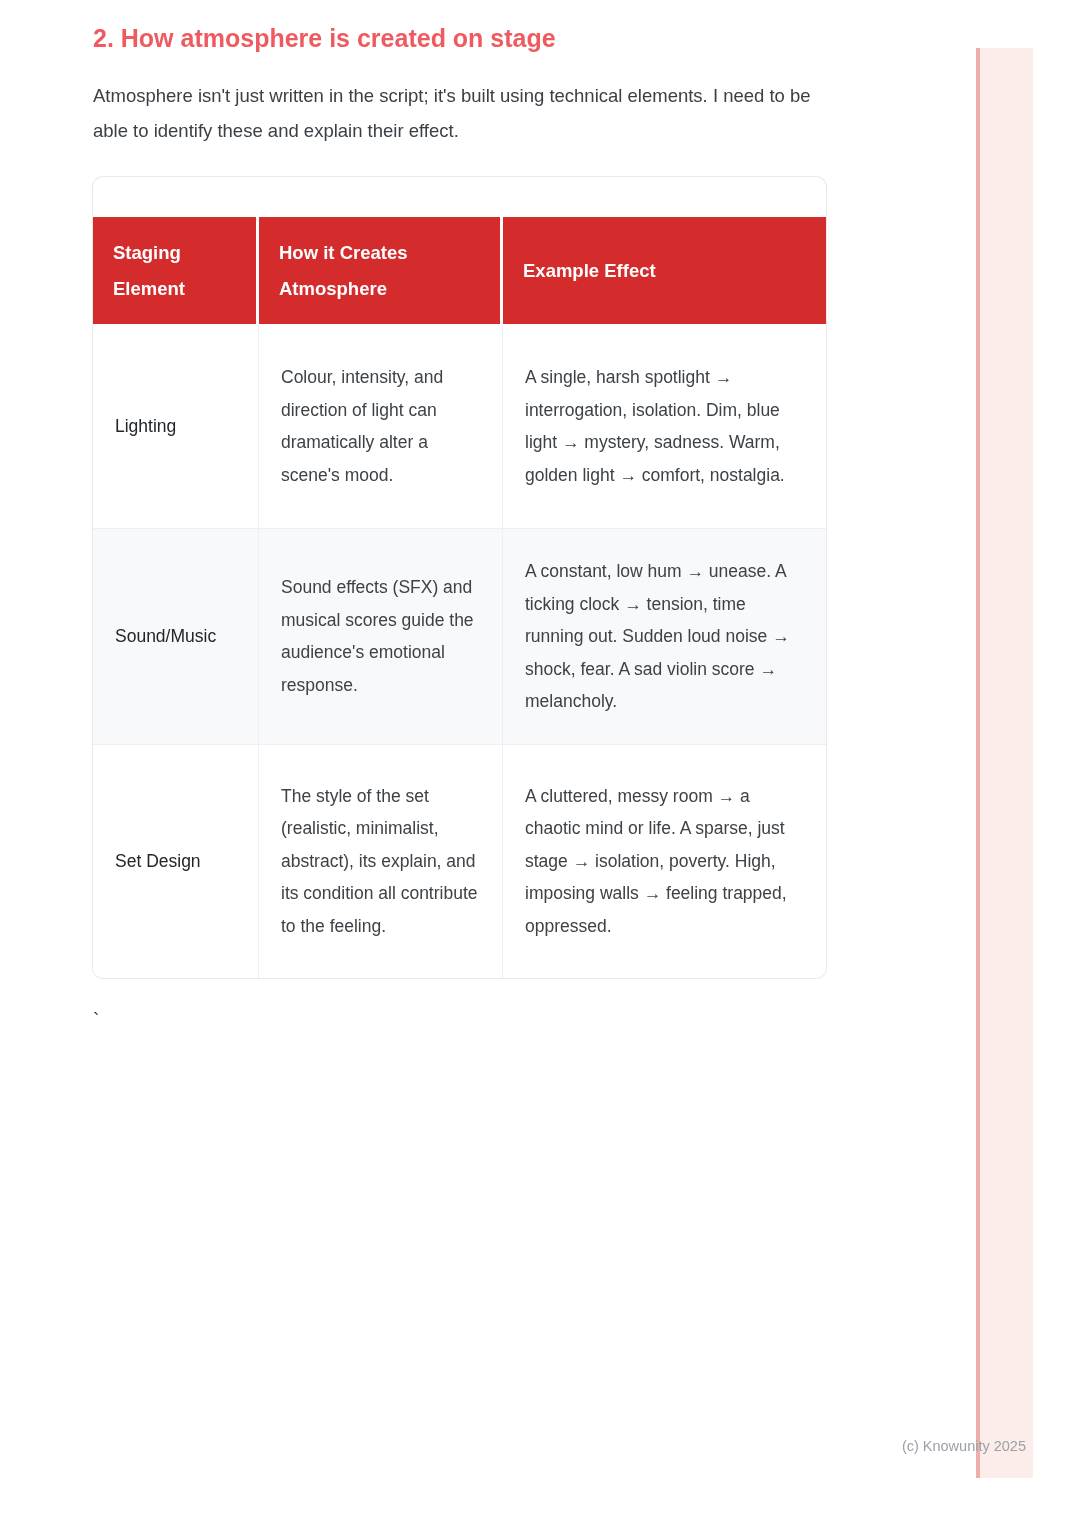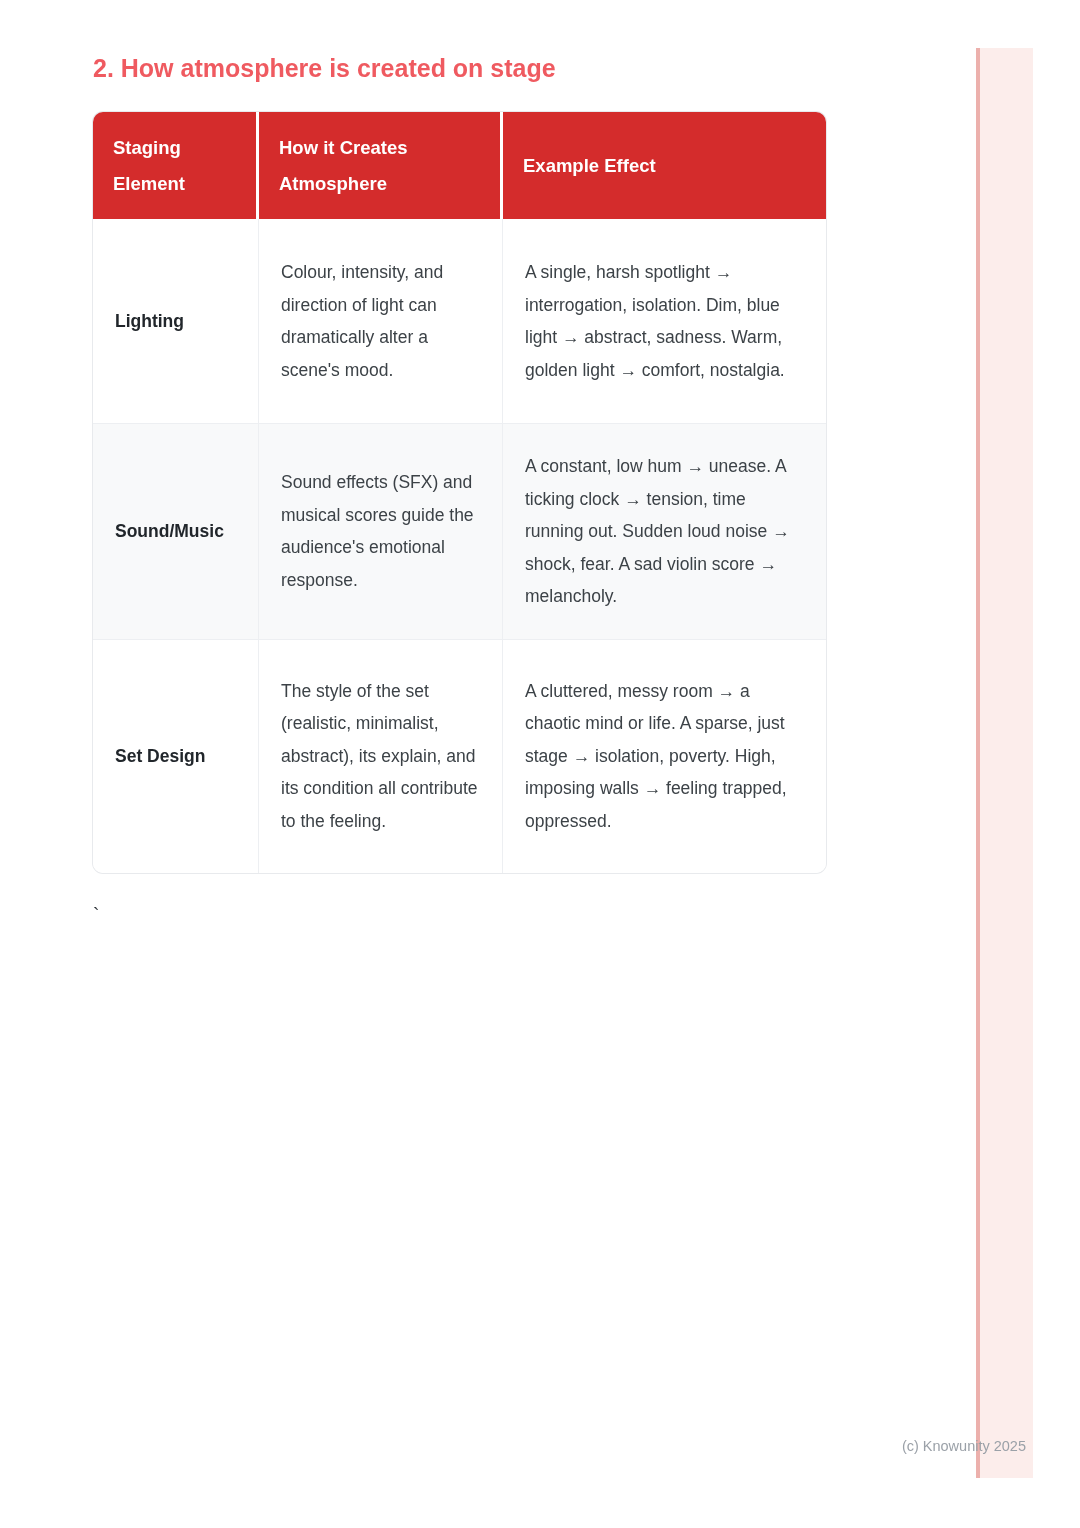--- a/index.html
+++ b/index.html
@@ -11,21 +11,21 @@
     position: relative;
     overflow: hidden;
   }
   .content {
     position: absolute;
     left: 93px;
     top: 0;
     width: 737px;
   }
   .heading {
-    margin-top: 53px;
+    margin-top: 23px;
     font-size: 25px;
     font-weight: 700;
     color: #ef5a60;
     line-height: 30px;
   }
   .intro {
     margin-top: 25px;
     font-size: 18.5px;
     line-height: 35px;
     color: #3a4046;
@@ -35,20 +35,21 @@
     width: 733px;
     border-radius: 10px;
     overflow: hidden;
     box-shadow: 0 0 0 1px #e8eaed;
   }
   table {
     width: 733px;
     border-collapse: separate;
     border-spacing: 0;
     table-layout: fixed;
+    margin-top: 40px;
   }
   thead tr { height: 107px; }
   th {
     background: #d42c2c;
     color: #ffffff;
     font-size: 18.5px;
     font-weight: 700;
     text-align: left;
     vertical-align: middle;
     padding: 0 20px;
@@ -60,21 +61,21 @@
     padding: 26px 22px;
     font-size: 17.5px;
     line-height: 32.5px;
     color: #3c4247;
     background: #ffffff;
   }
   tbody td:not(:last-child) { border-right: 1px solid #edeff2; }
   tbody tr + tr td { border-top: 1px solid #edeff2; }
   tbody tr.alt td { background: #f8f9fa; }
   tbody td.label {
-    font-weight: 700;
+    font-weight: 400;
     color: #21262b;
   }
   tr.row-1 { height: 204px; }
   tr.row-2 { height: 205px; }
   tr.row-3 { height: 234px; }
   .stray {
     margin-top: 32px;
     font-size: 19px;
     color: #2f343a;
     line-height: 20px;
@@ -97,40 +98,41 @@
     color: #9ba1a8;
     z-index: 2;
     white-space: nowrap;
   }
 </style>
 </head>
 <body>
 
 <div class="content">
   <h1 class="heading">2. How atmosphere is created on stage</h1>
+  <p class="intro">Atmosphere isn't just written in the script; it's built using technical elements. I need to be able to identify these and explain their effect.</p>
 
   <div class="table-wrap">
     <table>
       <colgroup>
         <col style="width:166px">
         <col style="width:244px">
         <col style="width:323px">
       </colgroup>
       <thead>
         <tr>
           <th>Staging Element</th>
           <th>How it Creates Atmosphere</th>
           <th>Example Effect</th>
         </tr>
       </thead>
       <tbody>
         <tr class="row-1">
           <td class="label">Lighting</td>
           <td>Colour, intensity, and direction of light can dramatically alter a scene's mood.</td>
-          <td>A single, harsh spotlight → interrogation, isolation. Dim, blue light → abstract, sadness. Warm, golden light → comfort, nostalgia.</td>
+          <td>A single, harsh spotlight → interrogation, isolation. Dim, blue light → mystery, sadness. Warm, golden light → comfort, nostalgia.</td>
         </tr>
         <tr class="row-2 alt">
           <td class="label">Sound/Music</td>
           <td>Sound effects (SFX) and musical scores guide the audience's emotional response.</td>
           <td>A constant, low hum → unease. A ticking clock → tension, time running out. Sudden loud noise → shock, fear. A sad violin score → melancholy.</td>
         </tr>
         <tr class="row-3">
           <td class="label">Set Design</td>
           <td>The style of the set (realistic, minimalist, abstract), its explain, and its condition all contribute to the feeling.</td>
           <td>A cluttered, messy room → a chaotic mind or life. A sparse, just stage → isolation, poverty. High, imposing walls → feeling trapped, oppressed.</td>

